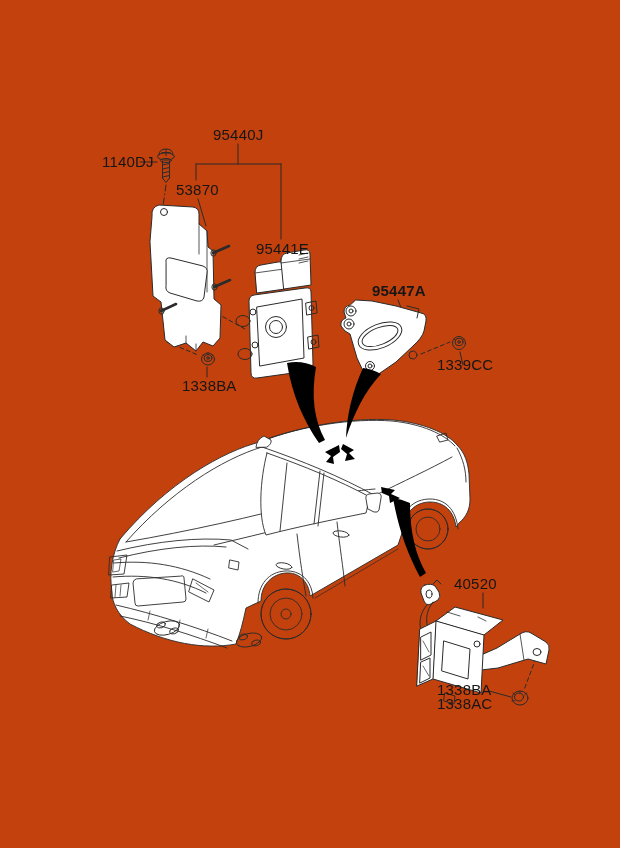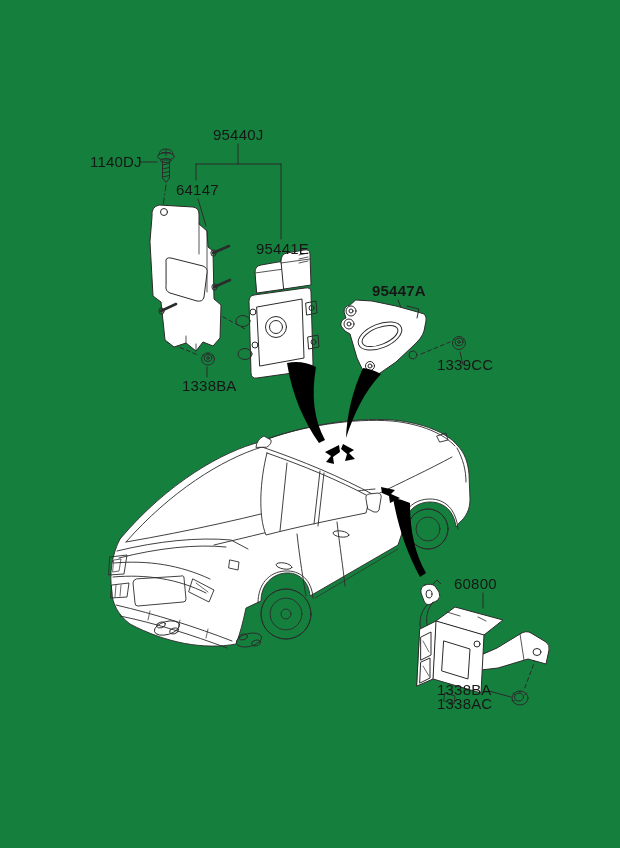--- a/index.html
+++ b/index.html
@@ -1,17 +1,17 @@
 <!DOCTYPE html>
 <html><head>
 <meta charset="utf-8">
 <style>
   html,body{margin:0;padding:0;background:#ffffff;}
   .stage{
-    position:relative;width:620px;height:848px;background:#15803d;
+    position:relative;width:620px;height:848px;background:#c2410c;
     font-family:"Liberation Sans", sans-serif;overflow:hidden;
   }
   .stage svg{position:absolute;left:0;top:0;}
   .part-label{
     position:absolute;font-size:15px;line-height:15px;color:#161616;
     letter-spacing:0.2px;white-space:nowrap;
   }
 </style>
 </head>
 <body>
@@ -230,23 +230,23 @@
     <path d="M287,363 C292,396 305,423 319,443 L325,440 C314,420 311,396 316,367 Q302,360 287,363 Z"></path>
     <path d="M363,368 C352,392 347,415 346,438 C354,414 364,392 381,374 Q372,369 363,368 Z"></path>
     <path d="M393,498 C398,527 407,553 420,577 L426,573 C414,552 410,528 410,503 Q401,499 393,498 Z"></path>
     <path d="M339,445 L325,452 L331,456 L326,462 L334,464 L333,457 L340,452 Z"></path>
     <path d="M343,444 L354,450 L349,453 L355,459 L345,461 L347,454 L341,449 Z"></path>
     <path d="M381,487 L395,490 L391,494 L400,498 L390,503 L389,496 L382,493 Z"></path>
   </g>
 </svg>
 
 <div class="part-label" style="left:213px;top:127px;">95440J</div>
-<div class="part-label" style="left:90px;top:154px;">1140DJ</div>
-<div class="part-label" style="left:176px;top:182px;">64147</div>
+<div class="part-label" style="left:102px;top:154px;">1140DJ</div>
+<div class="part-label" style="left:176px;top:182px;">53870</div>
 <div class="part-label" style="left:256px;top:241px;">95441E</div>
 <div class="part-label" style="left:372px;top:283px;font-weight:bold;">95447A</div>
 <div class="part-label" style="left:182px;top:378px;">1338BA</div>
 <div class="part-label" style="left:437px;top:357px;">1339CC</div>
-<div class="part-label" style="left:454px;top:576px;">60800</div>
+<div class="part-label" style="left:454px;top:576px;">40520</div>
 <div class="part-label" style="left:437px;top:682px;">1338BA</div>
 <div class="part-label" style="left:437px;top:696px;">1338AC</div>
 
 </div>
 
 </body></html>

